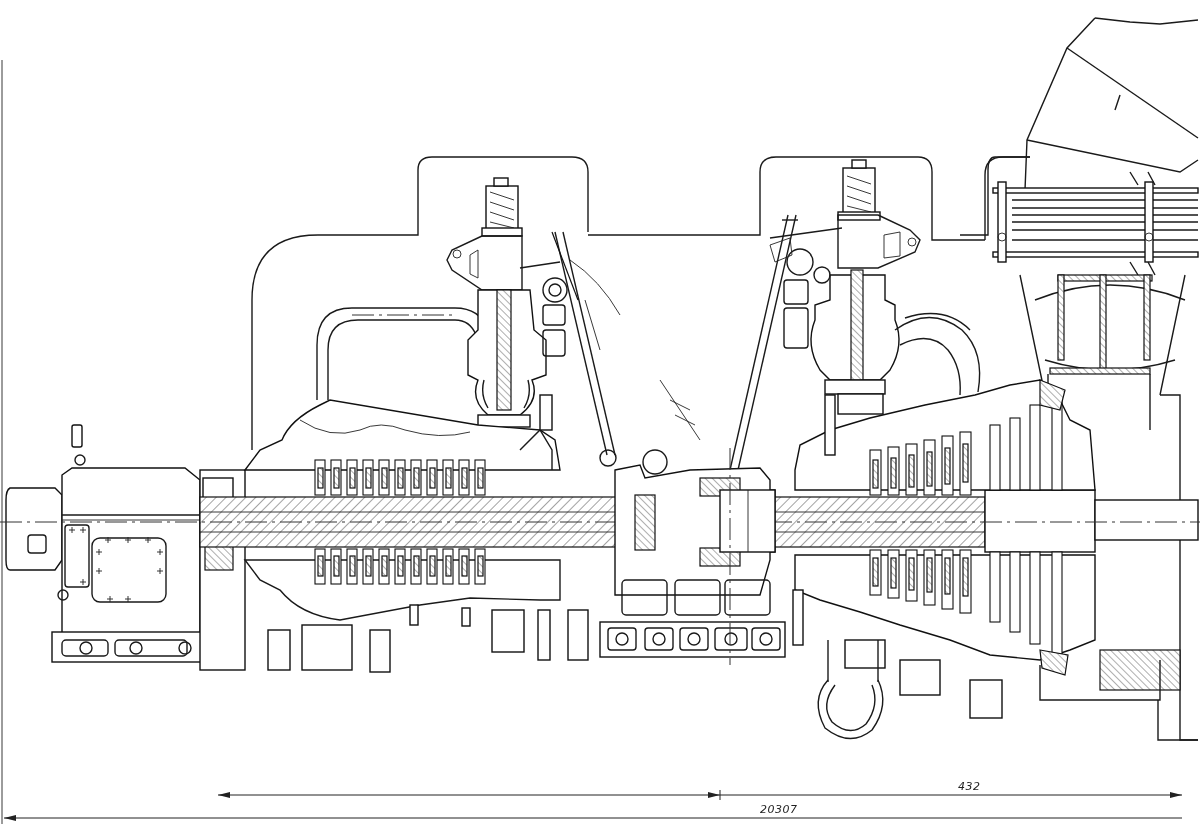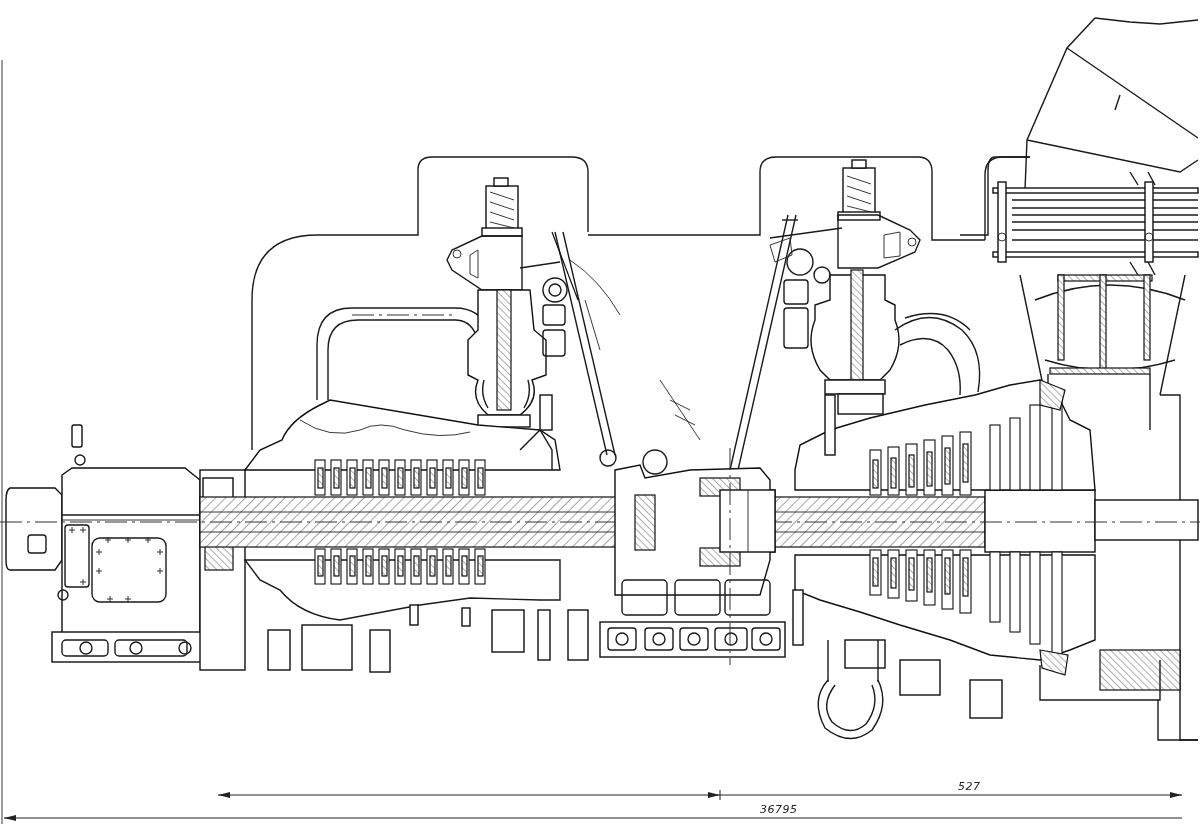--- a/index.html
+++ b/index.html
@@ -338,14 +338,14 @@
     <path d="M218 795 L230 792 L230 798 Z" fill="#222"></path>
     <path d="M720 795 L708 792 L708 798 Z" fill="#222"></path>
     <line x1="720" y1="790" x2="720" y2="800" class="dimln"></line>
     <line x1="720" y1="795" x2="1182" y2="795" class="dimln"></line>
     <path d="M1182 795 L1170 792 L1170 798 Z" fill="#222"></path>
     <line x1="4" y1="818" x2="1182" y2="818" class="dimln"></line>
     <path d="M4 818 L16 815 L16 821 Z" fill="#222"></path>
   </g>
 </svg>
 
-<span class="dimtext" style="left:760px; top:803px;">36795</span>
-<span class="dimtext" style="left:958px; top:780px;">527</span>
+<span class="dimtext" style="left:760px; top:803px;">20307</span>
+<span class="dimtext" style="left:958px; top:780px;">432</span>
 
 </body></html>

